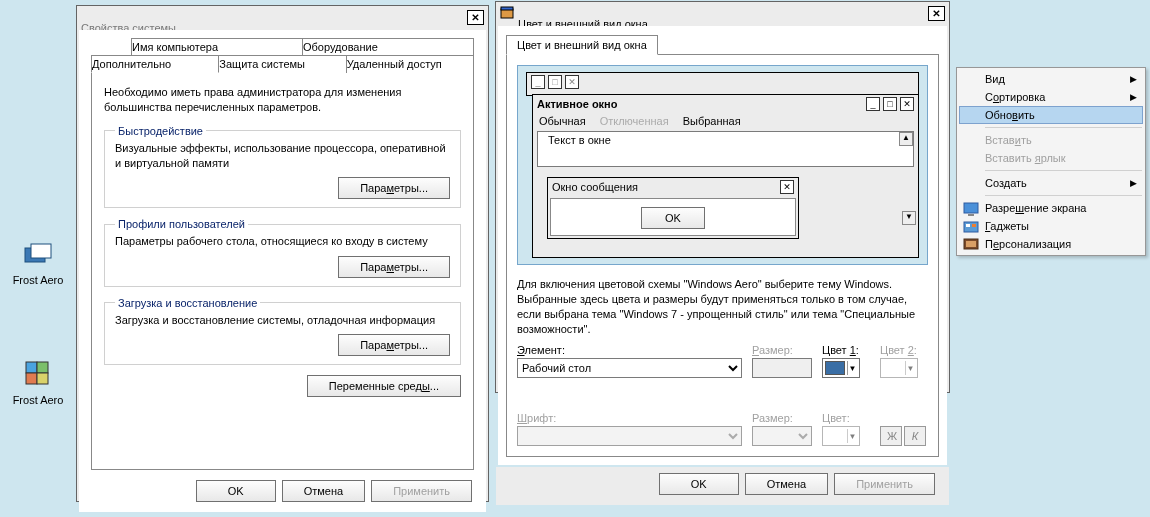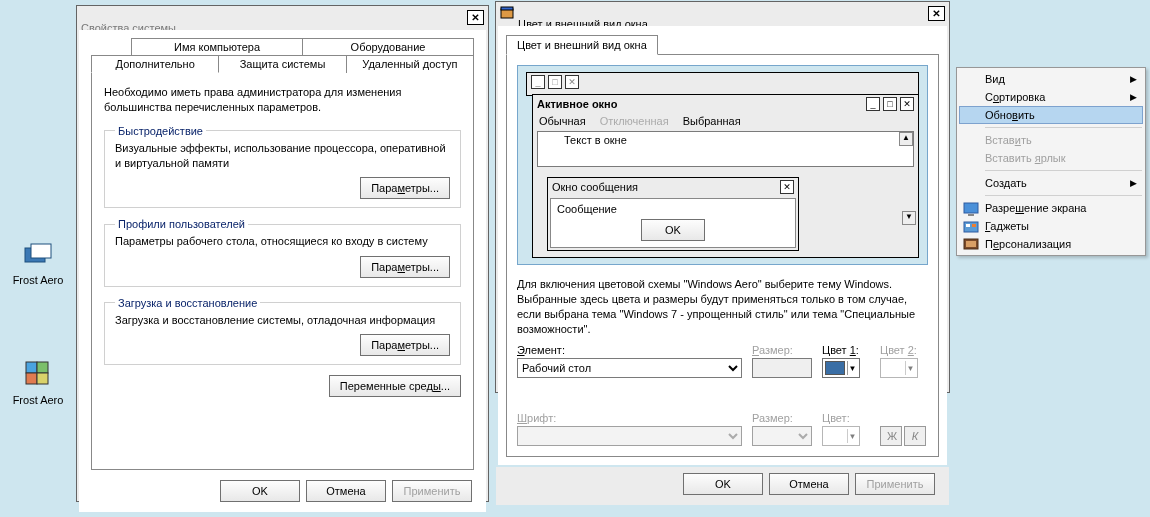--- a/index.html
+++ b/index.html
@@ -40,21 +40,21 @@
     cursor: pointer;
   }
   .body { background: #fff; margin: 2px; padding: 8px 12px 10px; flex: 1; position: relative; }
 
   
   .tab-row { display: flex; }
   .tab-row.top { margin-left: 40px; }
   .tab {
     border: 1px solid #888; border-bottom: none;
     background: #fff;
-    padding: 2px 0; text-align: center;
+    padding: 2px 0; text-align: left;
     font-size: 11px;
     cursor: pointer;
     flex: 1;
   }
   .tab + .tab { border-left: none; }
   .tab.active { background: #fff; position: relative; z-index: 2; }
   .tab-panel { border: 1px solid #888; padding: 10px 12px; margin-top: -1px; }
   .tab-row.bottom .tab:first-child { border-bottom: 1px solid #fff; }
 
   .note { margin: 2px 0 10px; line-height: 1.35; }
@@ -63,21 +63,21 @@
     border: 1px solid #d0d0d0;
     margin: 0 0 10px;
     padding: 4px 10px 8px;
   }
   fieldset.group legend { color: #0a246a; padding: 0 3px; }
   .group-text { line-height: 1.4; }
   .btn-row { text-align: right; margin-top: 6px; }
   button.winbtn {
     background: linear-gradient(#fdfdfd,#e8e8e8);
     border: 1px solid #707070;
-    padding: 2px 10px;
+    padding: 2px 21px;
     min-width: 80px; height: 22px;
     font: inherit;
     cursor: pointer;
   }
   button.winbtn:disabled { color: #a0a0a0; cursor: default; }
   .dlg-buttons { position: absolute; right: 14px; bottom: 10px; display: flex; gap: 6px; }
   .dlg-buttons2 { text-align: right; padding: 6px 14px 10px; display: flex; justify-content: flex-end; gap: 6px; background:#ececec;}
 
   
   .appearance-body { background:#fff; margin:2px; padding:8px; flex:1; display:flex; flex-direction:column;}
@@ -233,31 +233,30 @@
             <span class="mini-ctl">_</span>
             <span class="mini-ctl">□</span>
             <span class="mini-ctl">✕</span>
           </div>
           <div class="menu-bar">
             <span>Обычная</span>
             <span class="disabled">Отключенная</span>
             <span>Выбранная</span>
           </div>
           <div class="textwin">
-            <span style="padding:2px 10px;display:inline-block;margin-left:16px;">Текст в окне</span>
+            <span style="padding:2px 10px;display:inline-block;">Текст в окне</span>
             <div class="scroll-up">▲</div>
           </div>
 
           <div class="msg-box" style="left:14px; top:82px; width:252px;">
             <div class="mini-title">
               <span class="t">Окно сообщения</span>
               <span class="mini-ctl">✕</span>
             </div>
             <div class="mini-client">
-              <div>Сообщение</div>
               <div style="text-align:center; margin-top:4px;"><button class="winbtn" style="min-width:64px;">OK</button></div>
             </div>
           </div>
           <div class="scrollbar-down">▼</div>
         </div>
       </div>
 
       <div class="desc">Для включения цветовой схемы "Windows Aero" выберите тему Windows. Выбранные здесь цвета и размеры будут применяться только в том случае, если выбрана тема "Windows 7 - упрощенный стиль" или тема "Специальные возможности".</div>
 
       <div class="controls-row">

